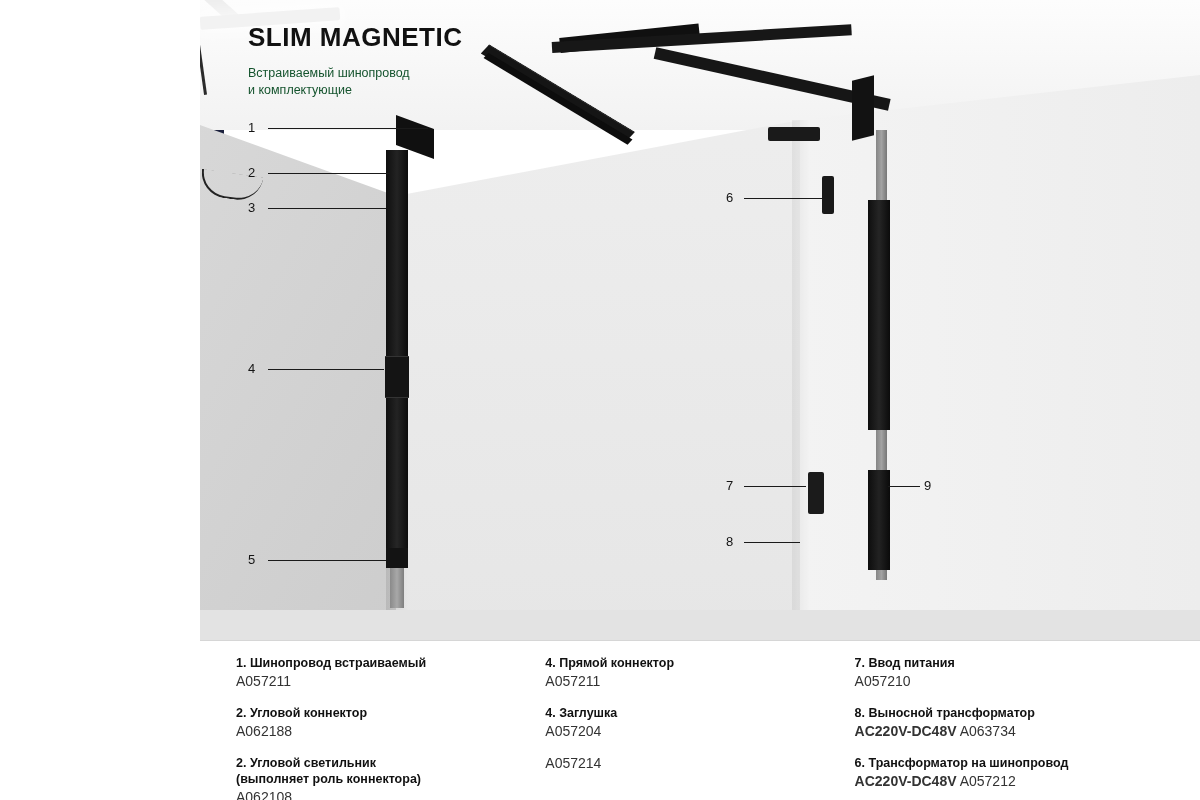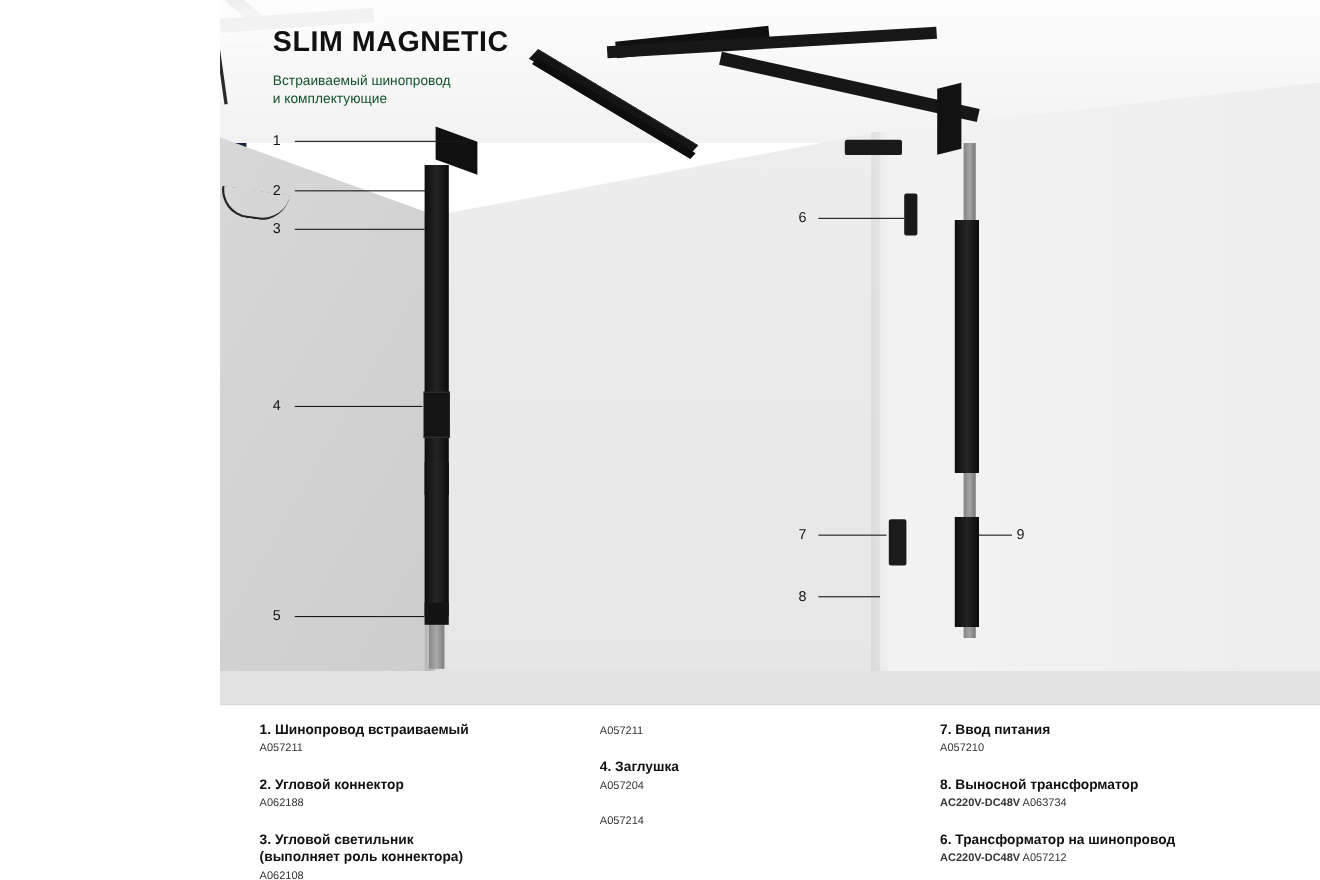--- a/index.html
+++ b/index.html
@@ -321,21 +321,21 @@
     padding-right: 18px;
   }
   .legend-item { margin-bottom: 16px; }
   .legend-title {
     font-size: 12.5px;
     font-weight: bold;
     color: #111111;
     line-height: 16px;
   }
   .legend-code {
-    font-size: 10px;
+    font-size: 14px;
     color: #333333;
     line-height: 16px;
     margin-top: 2px;
   }
   .legend-code b { font-weight: bold; }
   .side-blank {
     position: absolute;
     left: 0; top: 0;
     width: 200px; height: 800px;
     background: #ffffff;
@@ -428,28 +428,29 @@
     <div class="legend-col">
       <div class="legend-item">
         <div class="legend-title">1. Шинопровод встраиваемый</div>
         <div class="legend-code">A057211</div>
       </div>
       <div class="legend-item">
         <div class="legend-title">2. Угловой коннектор</div>
         <div class="legend-code">A062188</div>
       </div>
       <div class="legend-item">
-        <div class="legend-title" style="white-space:pre-line;">3. Угловой светильник
+        <div class="legend-title" style="white-space:pre-line;">2. Угловой светильник
 (выполняет роль коннектора)</div>
         <div class="legend-code">A062108</div>
       </div>
     </div>
 
     <div class="legend-col">
       <div class="legend-item">
+        <div class="legend-title">4. Прямой коннектор</div>
         <div class="legend-code">A057211</div>
       </div>
       <div class="legend-item">
         <div class="legend-title">4. Заглушка</div>
         <div class="legend-code">A057204</div>
       </div>
       <div class="legend-item">
         <div class="legend-code">A057214</div>
       </div>
     </div>

